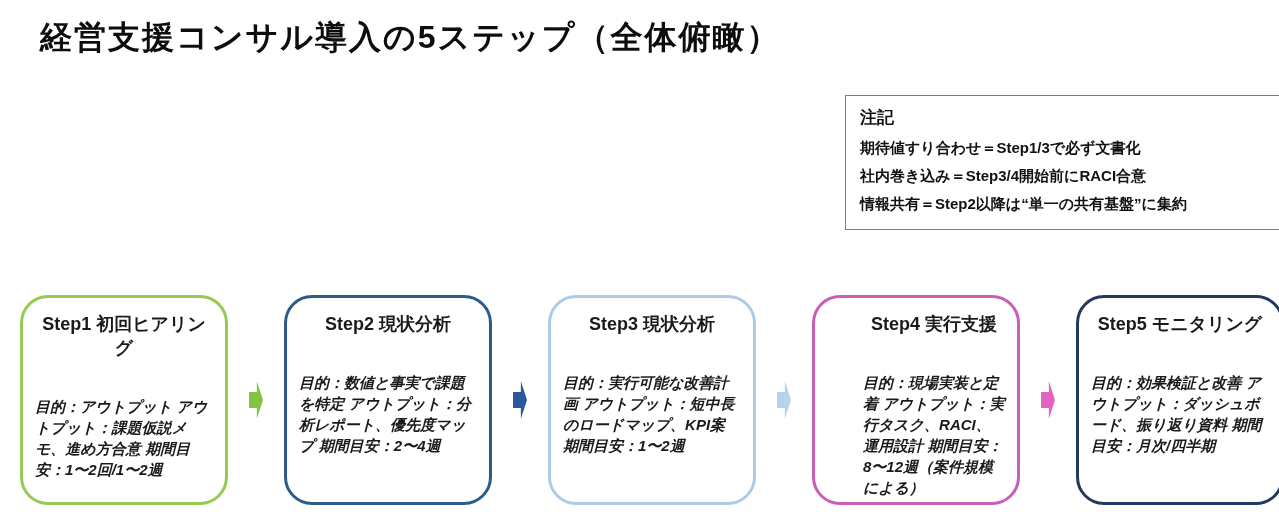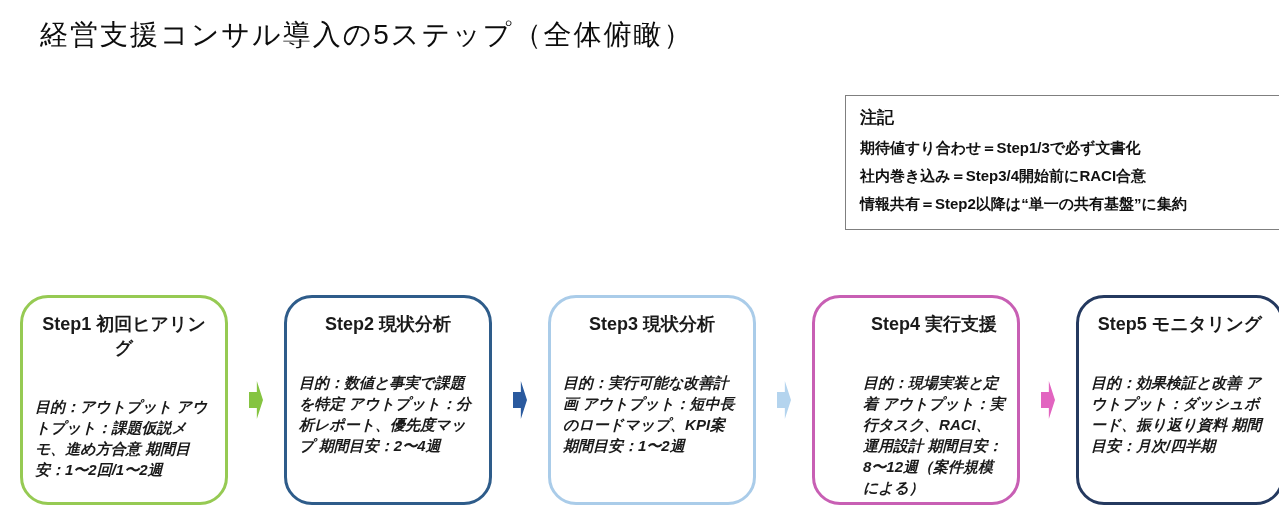--- a/index.html
+++ b/index.html
@@ -7,22 +7,22 @@
   body {
     position:relative;
     background:#ffffff;
     font-family:"Liberation Sans","DejaVu Sans",sans-serif;
     color:#111111;
     overflow:hidden;
   }
   .title {
     position:absolute;
     left:40px; top:16px;
-    font-size:28px;
-    font-weight:normal;
+    font-size:32px;
+    font-weight:bold;
     letter-spacing:2px;
     color:#0d0d0d;
     white-space:nowrap;
   }
   .note {
     position:absolute;
     left:845px; top:95px;
     width:460px;
     background:#ffffff;
     border:1.5px solid #7f7f7f;

